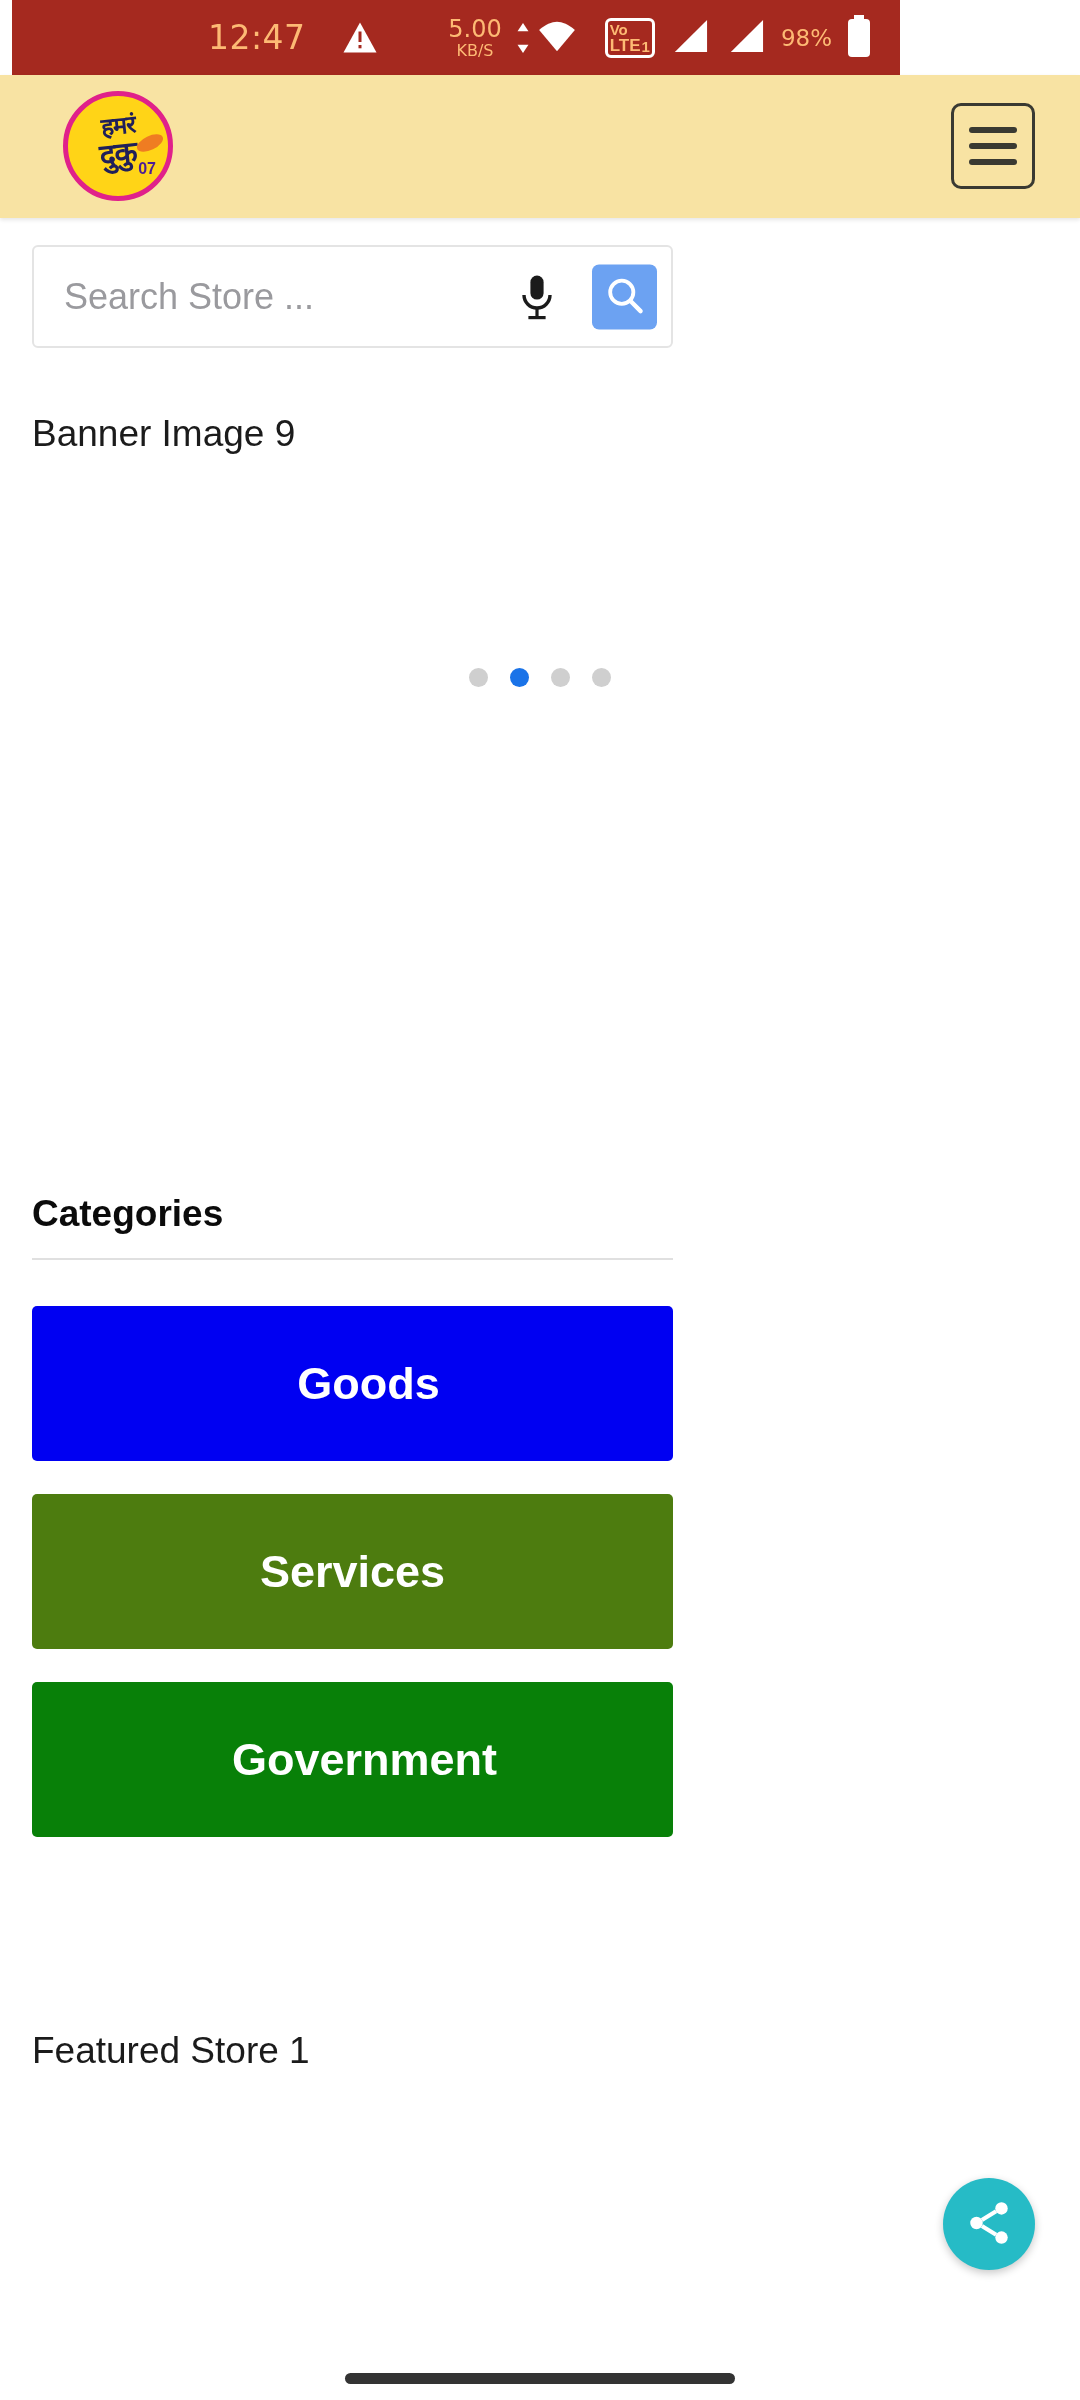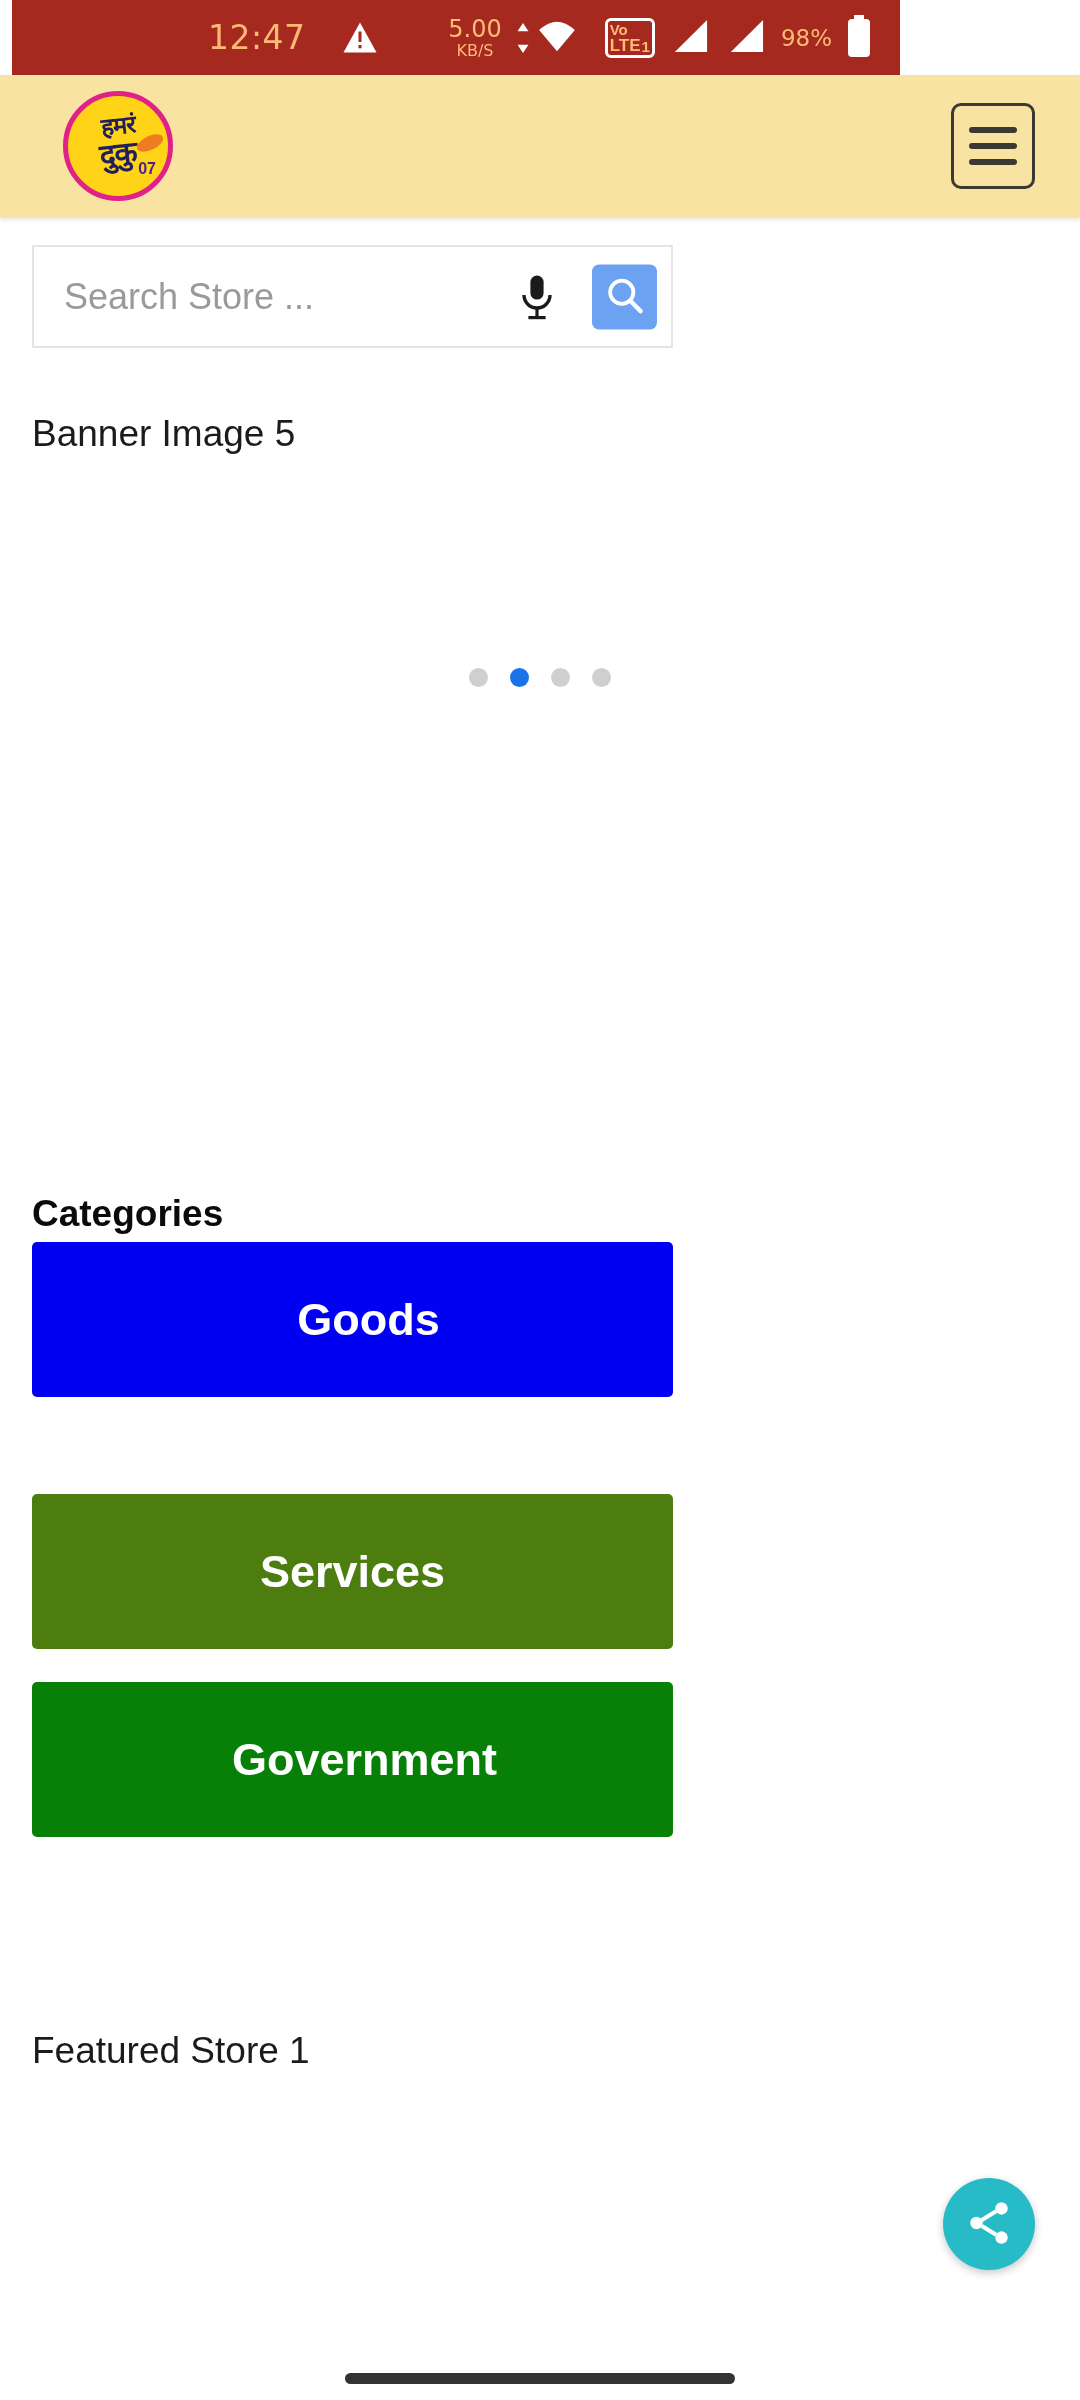--- a/index.html
+++ b/index.html
@@ -98,21 +98,21 @@
   .menu-btn span {
     display: block; width: 48px; height: 6px;
     background: #3a3a32; border-radius: 3px;
   }
 
   
   .searchwrap {
     position: absolute; top: 245px; left: 32px;
     width: 641px; height: 103px;
     background: #ffffff;
-    border: 2px solid #e4e4e4; border-radius: 1px;
+    border: 2px solid #e4e4e4; border-radius: 6px;
   }
   .search-input {
     position: absolute; left: 30px; top: 0; height: 100%;
     width: 460px;
     border: none; outline: none; background: transparent;
     font-size: 36px; color: #222;
     font-family: "Liberation Sans", sans-serif;
   }
   .search-input::placeholder { color: #9a9a9e; }
   .mic-btn {
@@ -158,21 +158,21 @@
     position: absolute; left: 32px; top: 1258px;
     width: 641px; height: 2px; background: #e0e0e0;
   }
   .cat-btn {
     position: absolute; left: 32px; width: 641px; height: 155px;
     border: none; border-radius: 5px; cursor: pointer;
     color: #ffffff; font-size: 45px; font-weight: bold;
     font-family: "Liberation Sans", sans-serif;
     display: flex; align-items: center; justify-content: center;
   }
-  .cat-goods      { top: 1242px; background: #0000f2; padding-left: 32px; }
+  .cat-goods      { top: 1306px; background: #0000f2; padding-left: 32px; }
   .cat-services   { top: 1494px; background: #4d7c0f; }
   .cat-government { top: 1682px; background: #088008; padding-left: 24px; }
 
   
   .featured-label {
     position: absolute; left: 32px; top: 2030px;
     font-size: 37px; color: #1b1b1b;
     font-family: "Liberation Sans", sans-serif;
   }
 
@@ -293,21 +293,21 @@
       <span>
         <svg width="38" height="38" viewBox="0 0 20 20">
           <circle cx="8.3" cy="8.3" r="6.1" fill="none" stroke="#ffffff" stroke-width="2"></circle>
           <line x1="12.9" y1="12.9" x2="18.2" y2="18.2" stroke="#ffffff" stroke-width="2.3" stroke-linecap="round"></line>
         </svg>
       </span>
     </button>
   </div>
 
   <div class="banner">
-    <div class="banner-label">Banner Image 5</div>
+    <div class="banner-label">Banner Image 9</div>
     <div class="dots">
       <div class="dot"></div>
       <div class="dot active"></div>
       <div class="dot"></div>
       <div class="dot"></div>
     </div>
   </div>
 
   <div class="cat-heading">Categories</div>
   <div class="cat-divider"></div>

